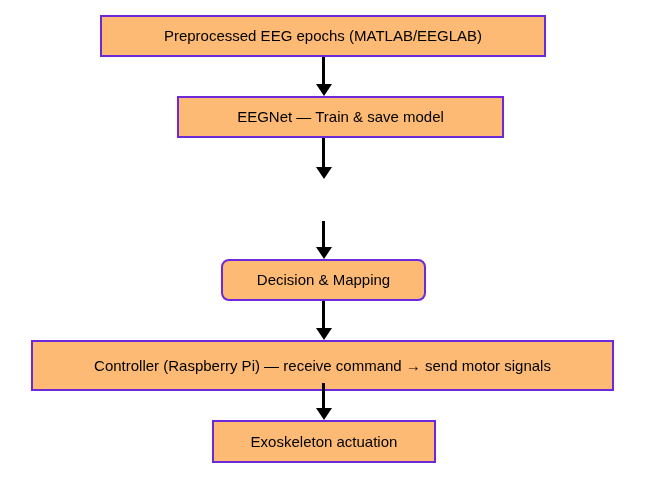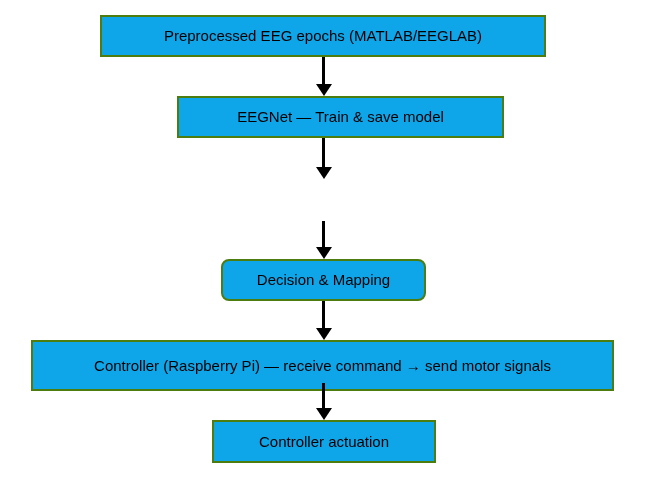--- a/index.html
+++ b/index.html
@@ -11,22 +11,22 @@
     position: relative;
     width: 647px;
     height: 477px;
     background: #ffffff;
     font-family: "Liberation Sans", sans-serif;
     overflow: hidden;
   }
   .node {
     position: absolute;
     box-sizing: border-box;
-    border: 2px solid #4d7c0f;
-    background: #0ea5e9;
+    border: 2px solid #6d28d9;
+    background: #fdba74;
     color: #000000;
     display: flex;
     align-items: center;
     justify-content: center;
     text-align: center;
     font-size: 15px;
     line-height: 1.2;
     white-space: nowrap;
   }
   .node-1 { left: 100px; top: 15px;  width: 446px; height: 42px; }
@@ -103,16 +103,16 @@
   <div class="node node-5">
     <span>Controller (Raspberry Pi) — receive command → send motor signals</span>
   </div>
 
   <div class="arrow arrow-5">
     <div class="shaft"></div>
     <div class="head"></div>
   </div>
 
   <div class="node node-6">
-    <span>Controller actuation</span>
+    <span>Exoskeleton actuation</span>
   </div>
 
 </div>
 
 </body></html>

